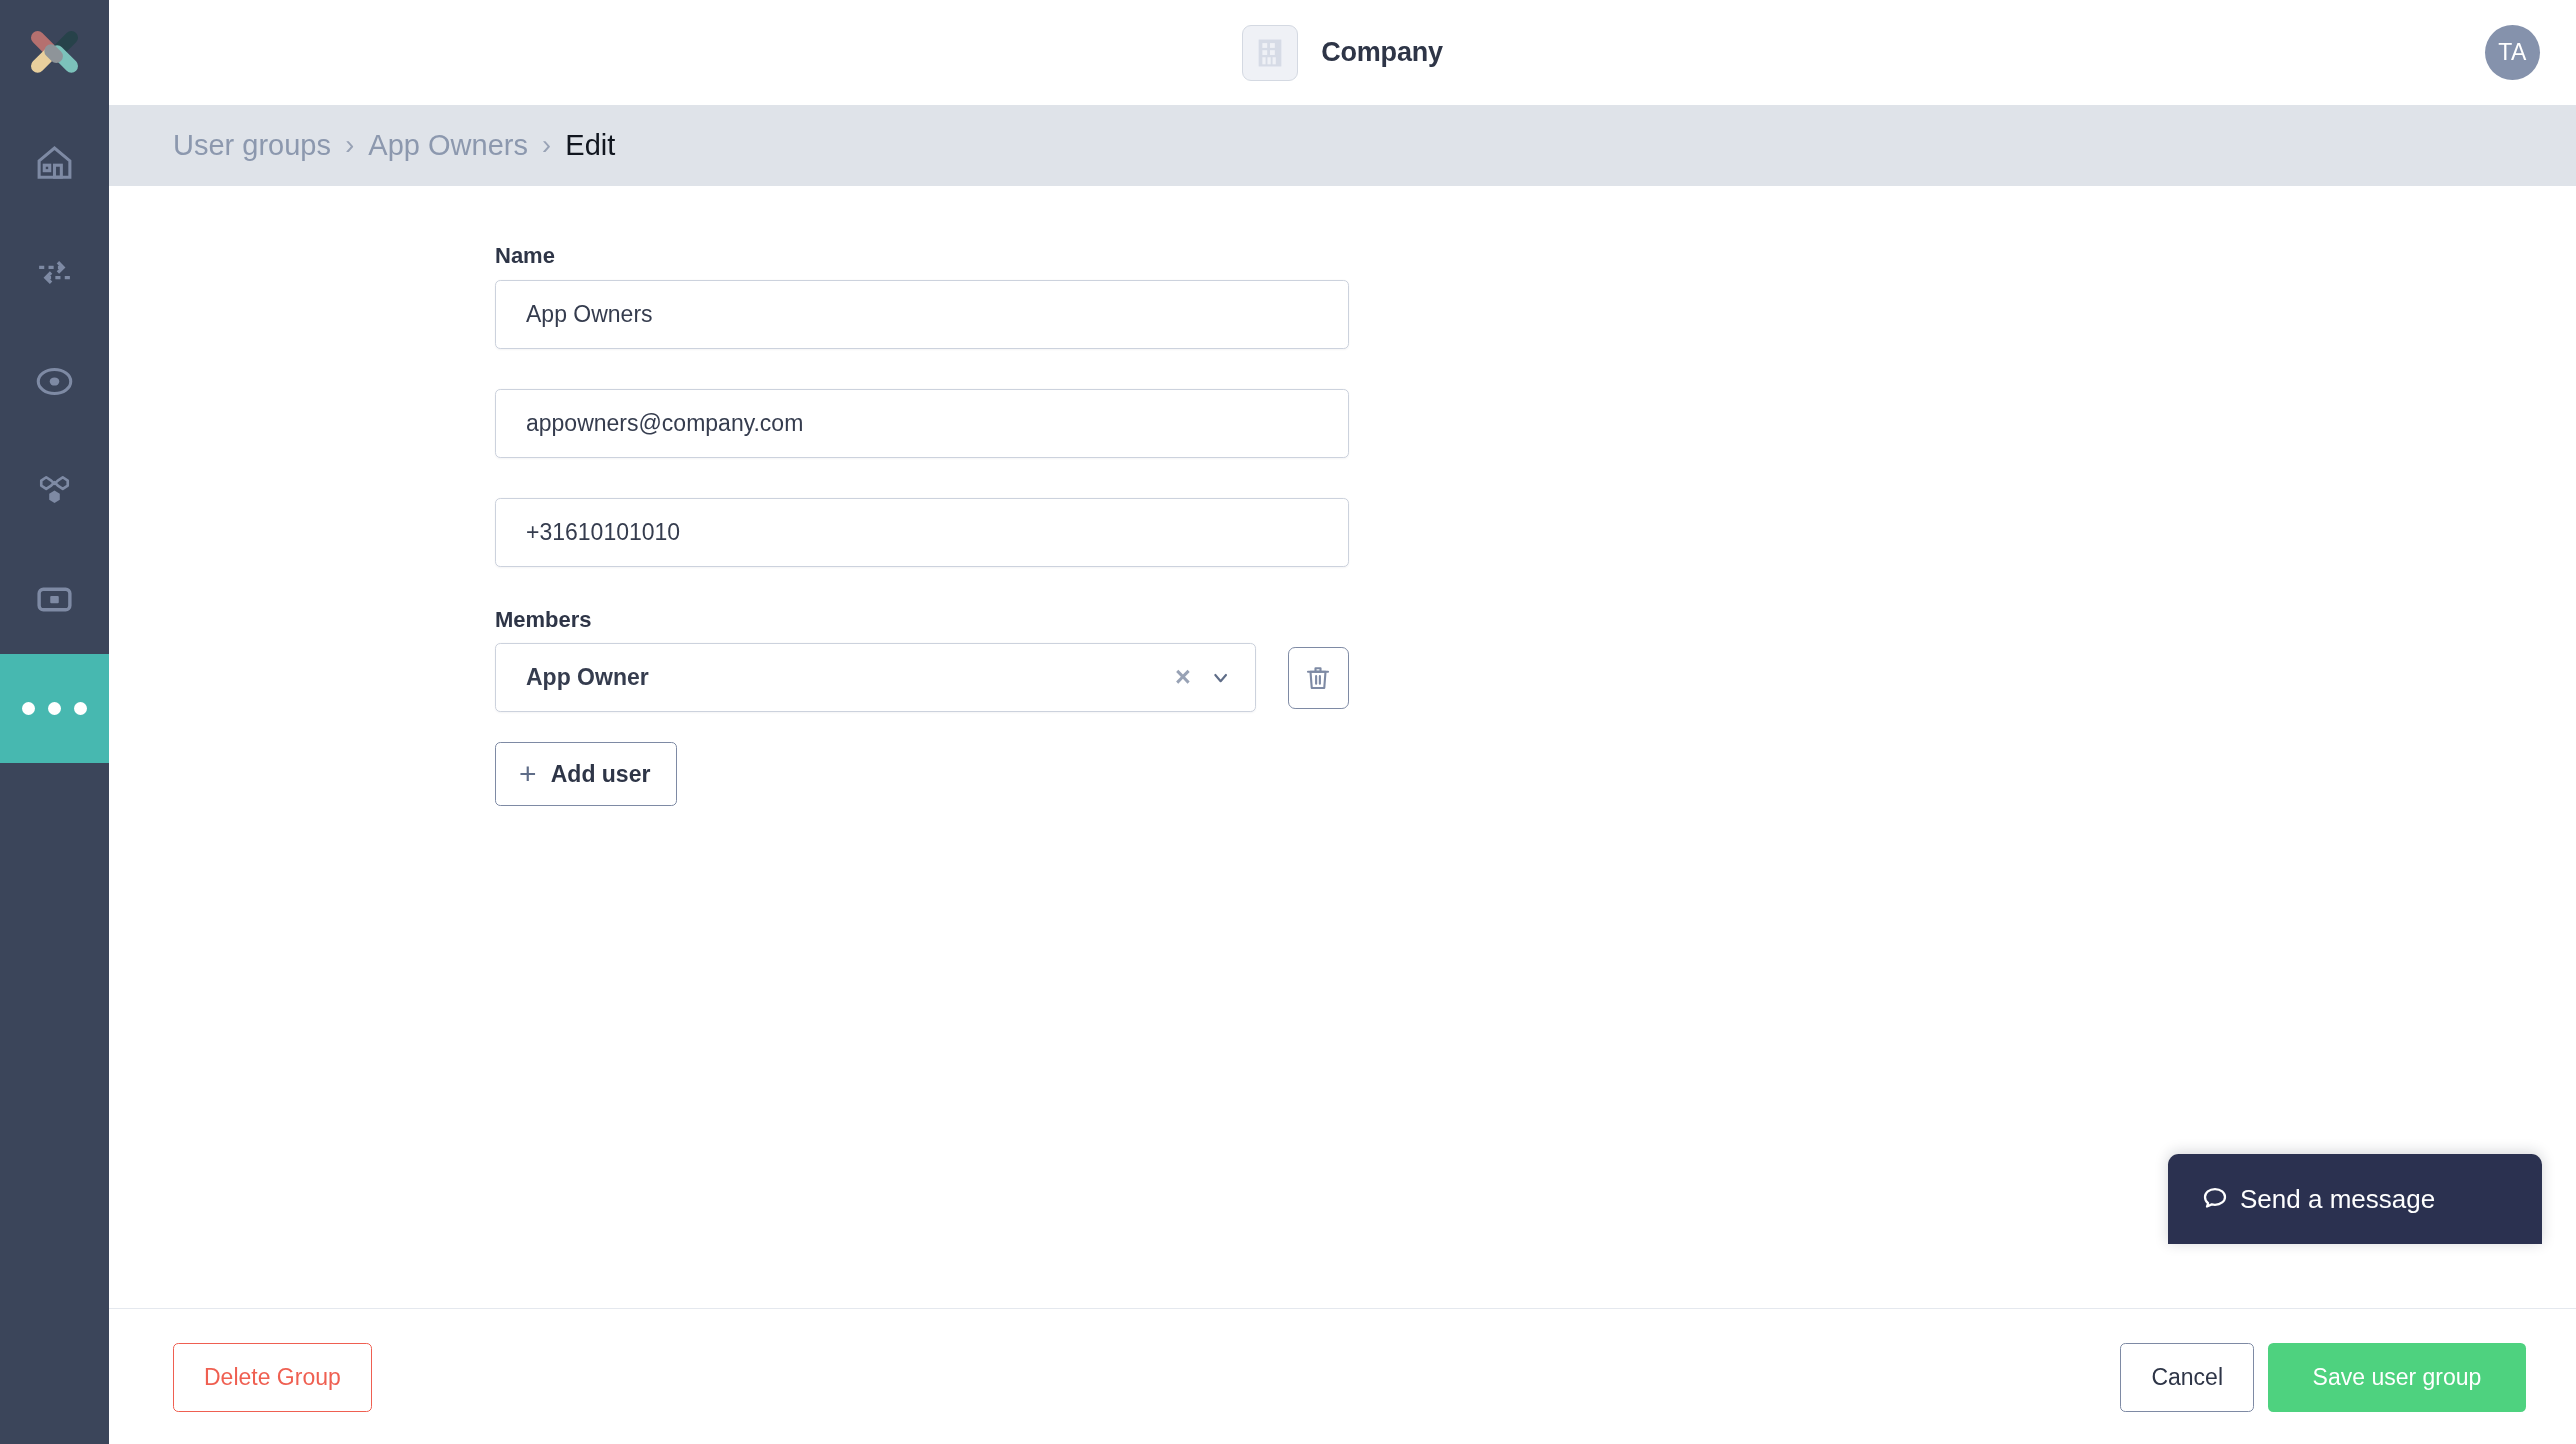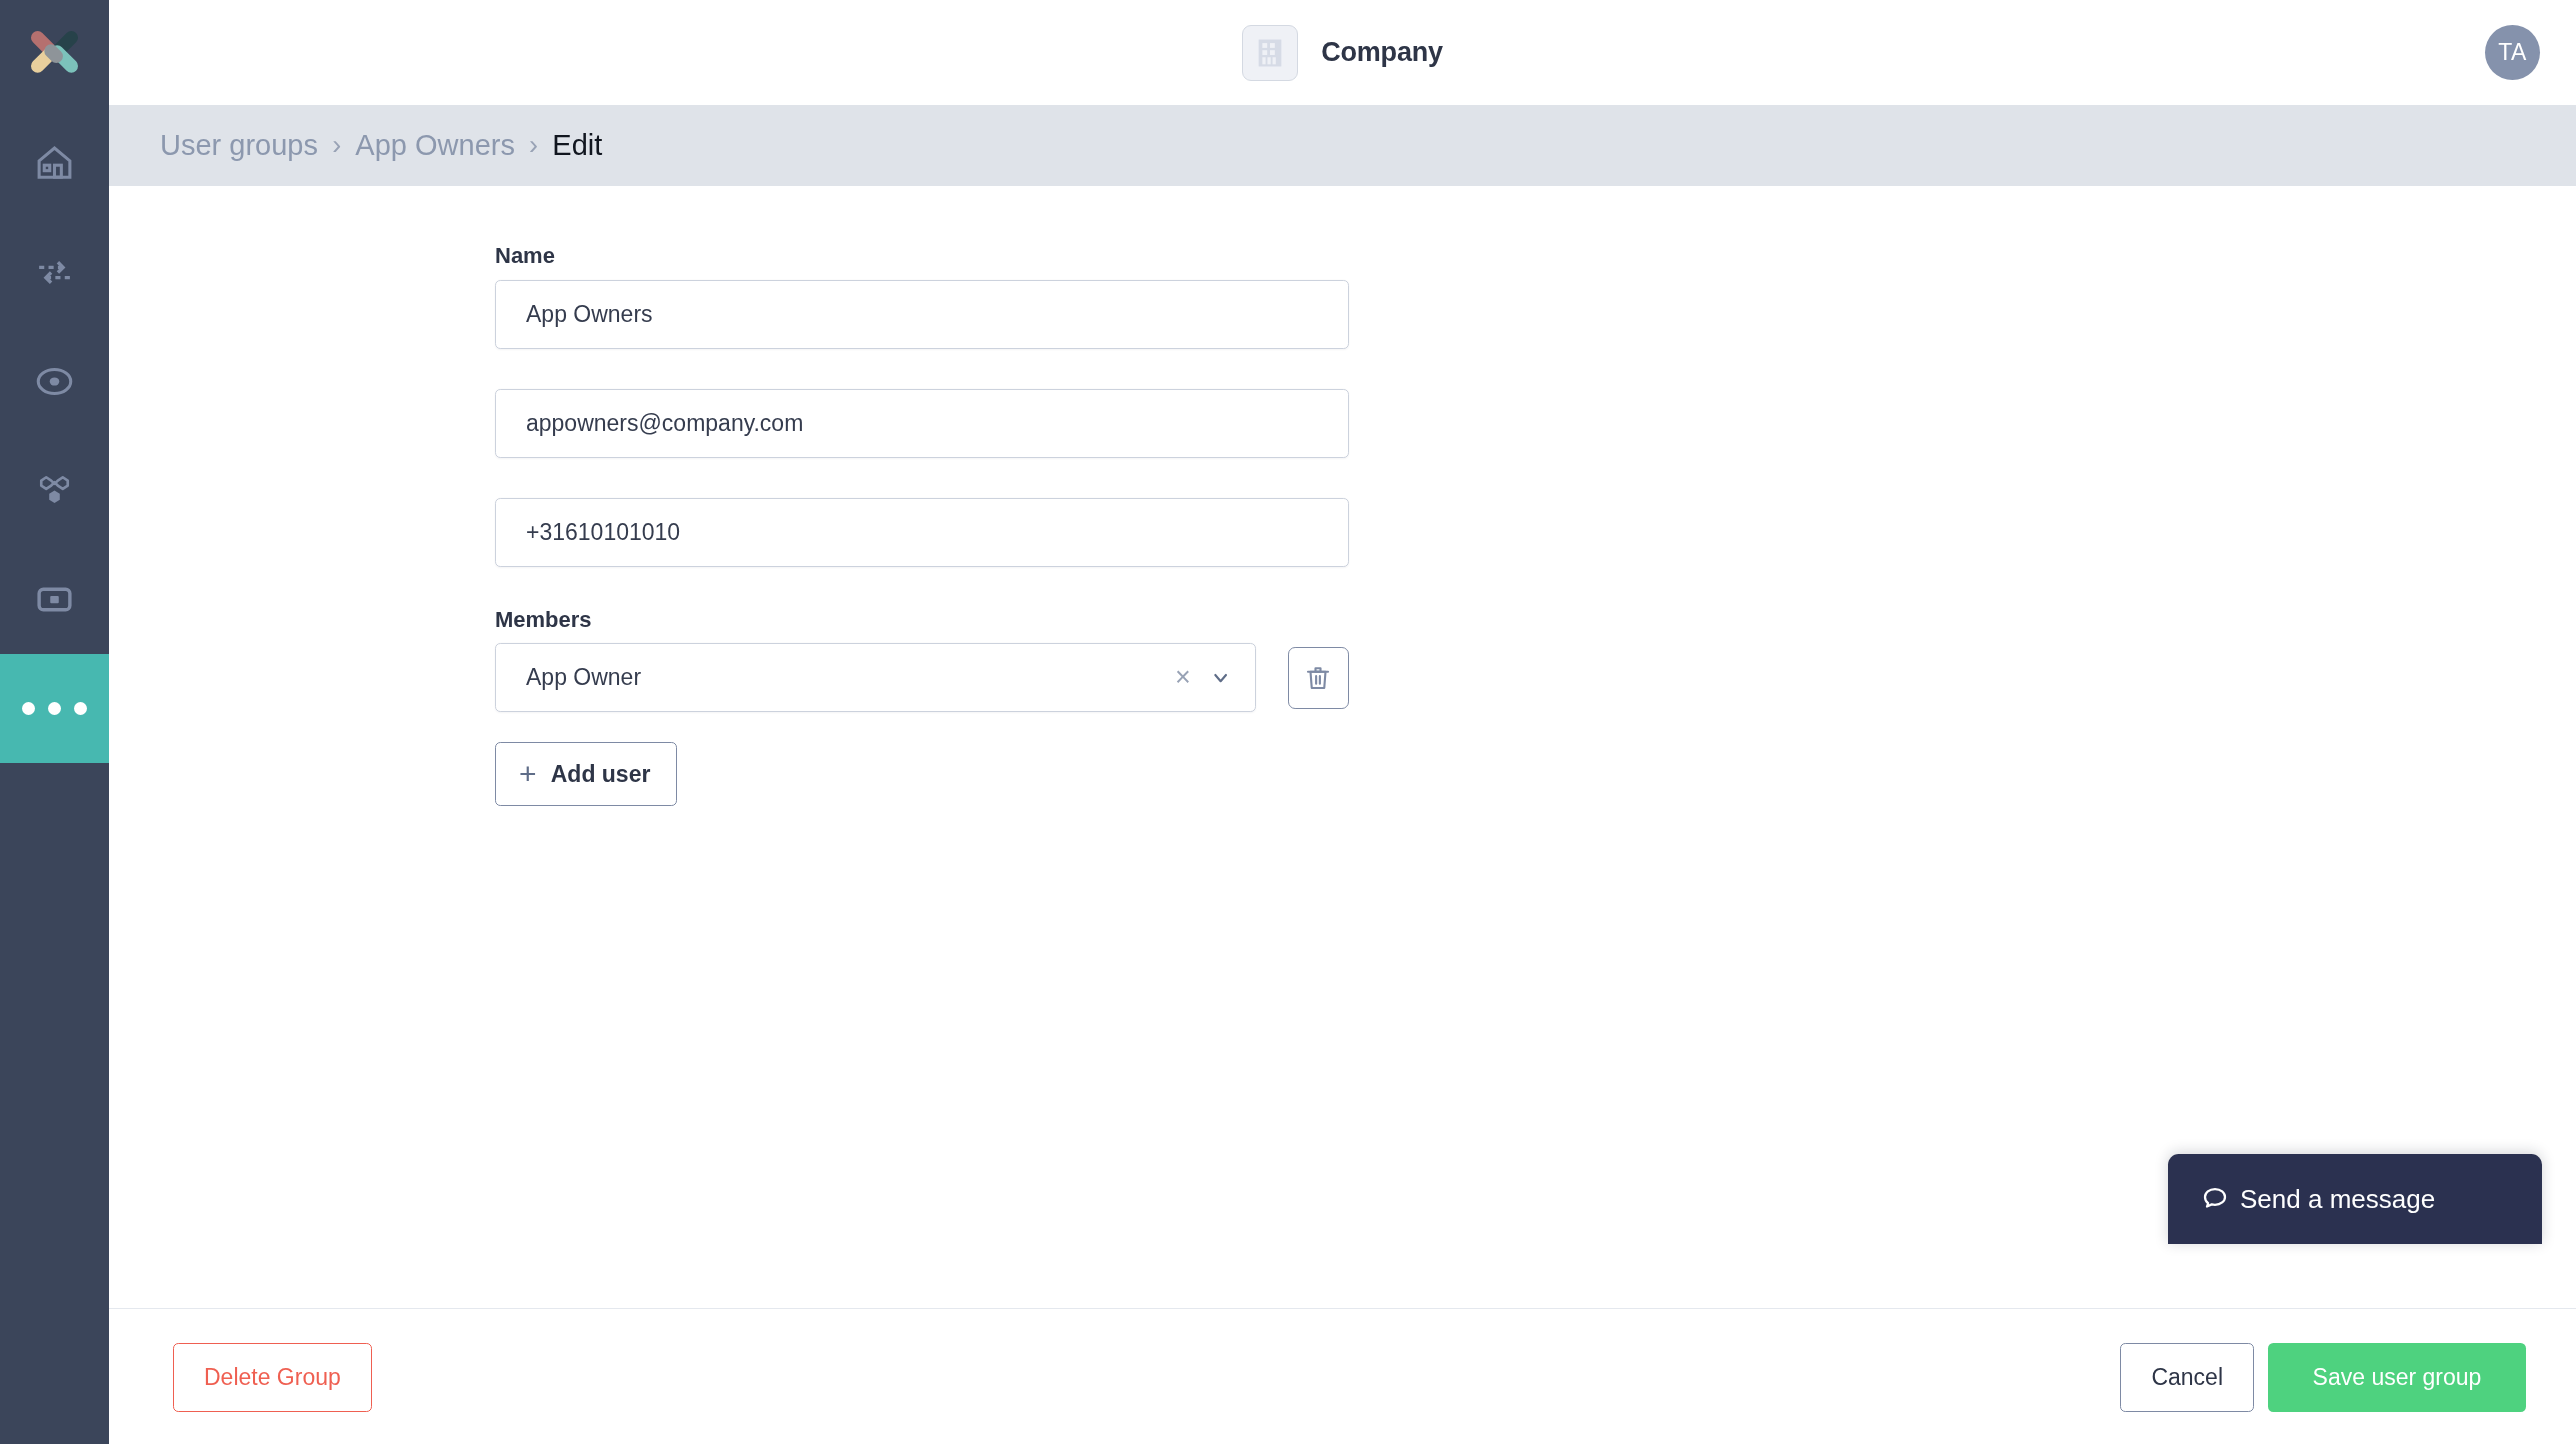--- a/index.html
+++ b/index.html
@@ -67,21 +67,21 @@
     display: flex; align-items: center; justify-content: center;
     font-size: 23px; letter-spacing: 0.4px;
     cursor: pointer;
   }
 
   
   .crumbbar {
     height: 81px; flex: 0 0 81px;
     background: #dfe3e9;
     display: flex; align-items: center;
-    padding-left: 51px;
+    padding-left: 64px;
     gap: 14.2px;
   }
   .crumb { font-size: 29px; color: #8c98ae; cursor: pointer; }
   .crumb.current { color: #11161f; cursor: default; }
   .crumb-sep { font-size: 27px; color: #98a2b5; }
 
   
   .content {
     flex: 1 1 auto;
     background: #ffffff;
@@ -109,20 +109,21 @@
   .member-row { display: flex; align-items: center; gap: 32px; }
   .select {
     width: 770px; height: 69px;
     border: 0.9px solid #ccd2dd; border-radius: 5.3px;
     background: #ffffff;
     display: flex; align-items: center;
     padding: 0 23px 0 30px;
     font-size: 23px; color: #353c4e;
     cursor: pointer;
     box-shadow: 0 0.9px 1.8px rgba(30,40,60,.05);
+    font-weight: bold;
   }
   .select .val { flex: 1 1 auto; }
   .select .clear {
     font-size: 27px; color: #98a2b5; margin-right: 19.6px; cursor: pointer;
     line-height: 1;
   }
   .select .chev { color: #5f6d88; cursor: pointer; display: flex; }
   .icon-btn {
     width: 62px; height: 62px;
     border: 0.9px solid #7e8aa4; border-radius: 7.1px;

